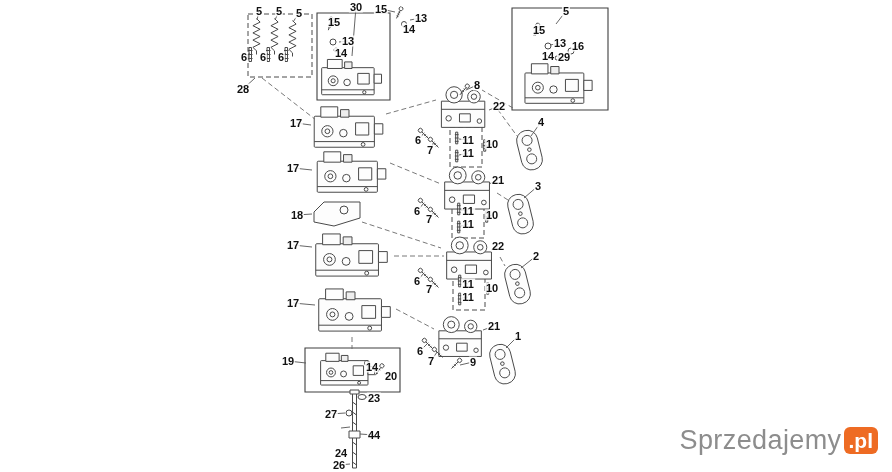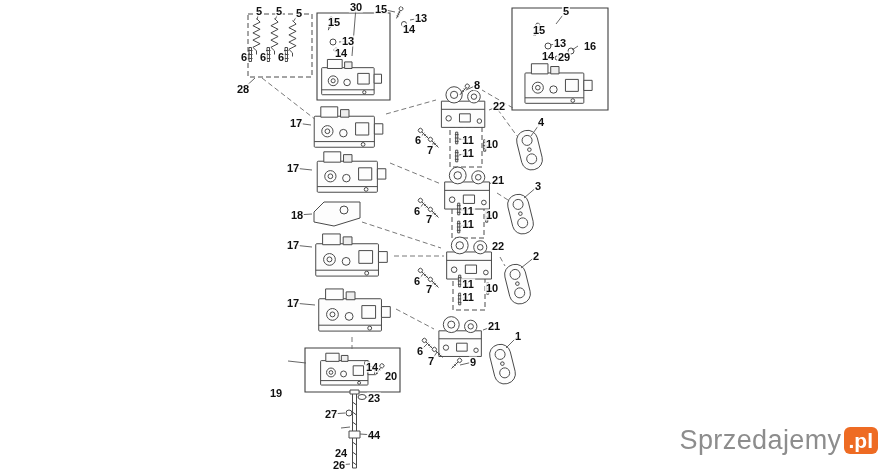--- a/index.html
+++ b/index.html
@@ -292,21 +292,21 @@
       <div class="callout" style="left: 381px; top: 9px; color: rgb(17, 17, 17);">15</div>
       <div class="callout" style="left: 421px; top: 18px; color: rgb(17, 17, 17);">13</div>
       <div class="callout" style="left: 409px; top: 29px; color: rgb(17, 17, 17);">14</div>
       <div class="callout" style="left: 334px; top: 22px; color: rgb(17, 17, 17);">15</div>
       <div class="callout" style="left: 348px; top: 41px; color: rgb(17, 17, 17);">13</div>
       <div class="callout" style="left: 341px; top: 53px; color: rgb(17, 17, 17);">14</div>
       <div class="callout" style="left: 566px; top: 11px; color: rgb(17, 17, 17);">5</div>
       <div class="callout" style="left: 539px; top: 30px; color: rgb(17, 17, 17);">15</div>
       <div class="callout" style="left: 560px; top: 43px; color: rgb(17, 17, 17);">13</div>
       <div class="callout" style="left: 548px; top: 56px; color: rgb(17, 17, 17);">14</div>
-      <div class="callout" style="left: 590px; top: 46px; color: rgb(17, 17, 17);">16</div>
+      <div class="callout" style="left: 578px; top: 46px; color: rgb(17, 17, 17);">16</div>
       <div class="callout" style="left: 564px; top: 57px; color: rgb(17, 17, 17);">29</div>
       <div class="callout" style="left: 477px; top: 85px; color: rgb(17, 17, 17);">8</div>
       <div class="callout" style="left: 499px; top: 106px; color: rgb(17, 17, 17);">22</div>
       <div class="callout" style="left: 296px; top: 123px; color: rgb(17, 17, 17);">17</div>
       <div class="callout" style="left: 418px; top: 140px; color: rgb(17, 17, 17);">6</div>
       <div class="callout" style="left: 430px; top: 150px; color: rgb(17, 17, 17);">7</div>
       <div class="callout" style="left: 468px; top: 140px; color: rgb(17, 17, 17);">11</div>
       <div class="callout" style="left: 468px; top: 153px; color: rgb(17, 17, 17);">11</div>
       <div class="callout" style="left: 492px; top: 144px; color: rgb(17, 17, 17);">10</div>
       <div class="callout" style="left: 541px; top: 122px; color: rgb(17, 17, 17);">4</div>
@@ -326,21 +326,21 @@
       <div class="callout" style="left: 468px; top: 284px; color: rgb(17, 17, 17);">11</div>
       <div class="callout" style="left: 468px; top: 297px; color: rgb(17, 17, 17);">11</div>
       <div class="callout" style="left: 492px; top: 288px; color: rgb(17, 17, 17);">10</div>
       <div class="callout" style="left: 536px; top: 256px; color: rgb(17, 17, 17);">2</div>
       <div class="callout" style="left: 293px; top: 303px; color: rgb(17, 17, 17);">17</div>
       <div class="callout" style="left: 494px; top: 326px; color: rgb(17, 17, 17);">21</div>
       <div class="callout" style="left: 420px; top: 351px; color: rgb(17, 17, 17);">6</div>
       <div class="callout" style="left: 431px; top: 361px; color: rgb(17, 17, 17);">7</div>
       <div class="callout" style="left: 473px; top: 362px; color: rgb(17, 17, 17);">9</div>
       <div class="callout" style="left: 518px; top: 336px; color: rgb(17, 17, 17);">1</div>
-      <div class="callout" style="left: 276px; top: 361px; color: rgb(17, 17, 17); margin-top: 32px;">19</div>
+      <div class="callout" style="left: 288px; top: 361px; color: rgb(17, 17, 17);">19</div>
       <div class="callout" style="left: 372px; top: 367px; color: rgb(17, 17, 17);">14</div>
       <div class="callout" style="left: 391px; top: 376px; color: rgb(17, 17, 17);">20</div>
       <div class="callout" style="left: 374px; top: 398px; color: rgb(17, 17, 17);">23</div>
       <div class="callout" style="left: 331px; top: 414px; color: rgb(17, 17, 17);">27</div>
       <div class="callout" style="left: 341px; top: 428px; color: rgb(17, 17, 17); margin-top: 25px;">24</div>
       <div class="callout" style="left: 374px; top: 435px; color: rgb(17, 17, 17);">44</div>
       <div class="callout" style="left: 339px; top: 465px; color: rgb(17, 17, 17);">26</div>
     </div>
 
   <div class="watermark">

